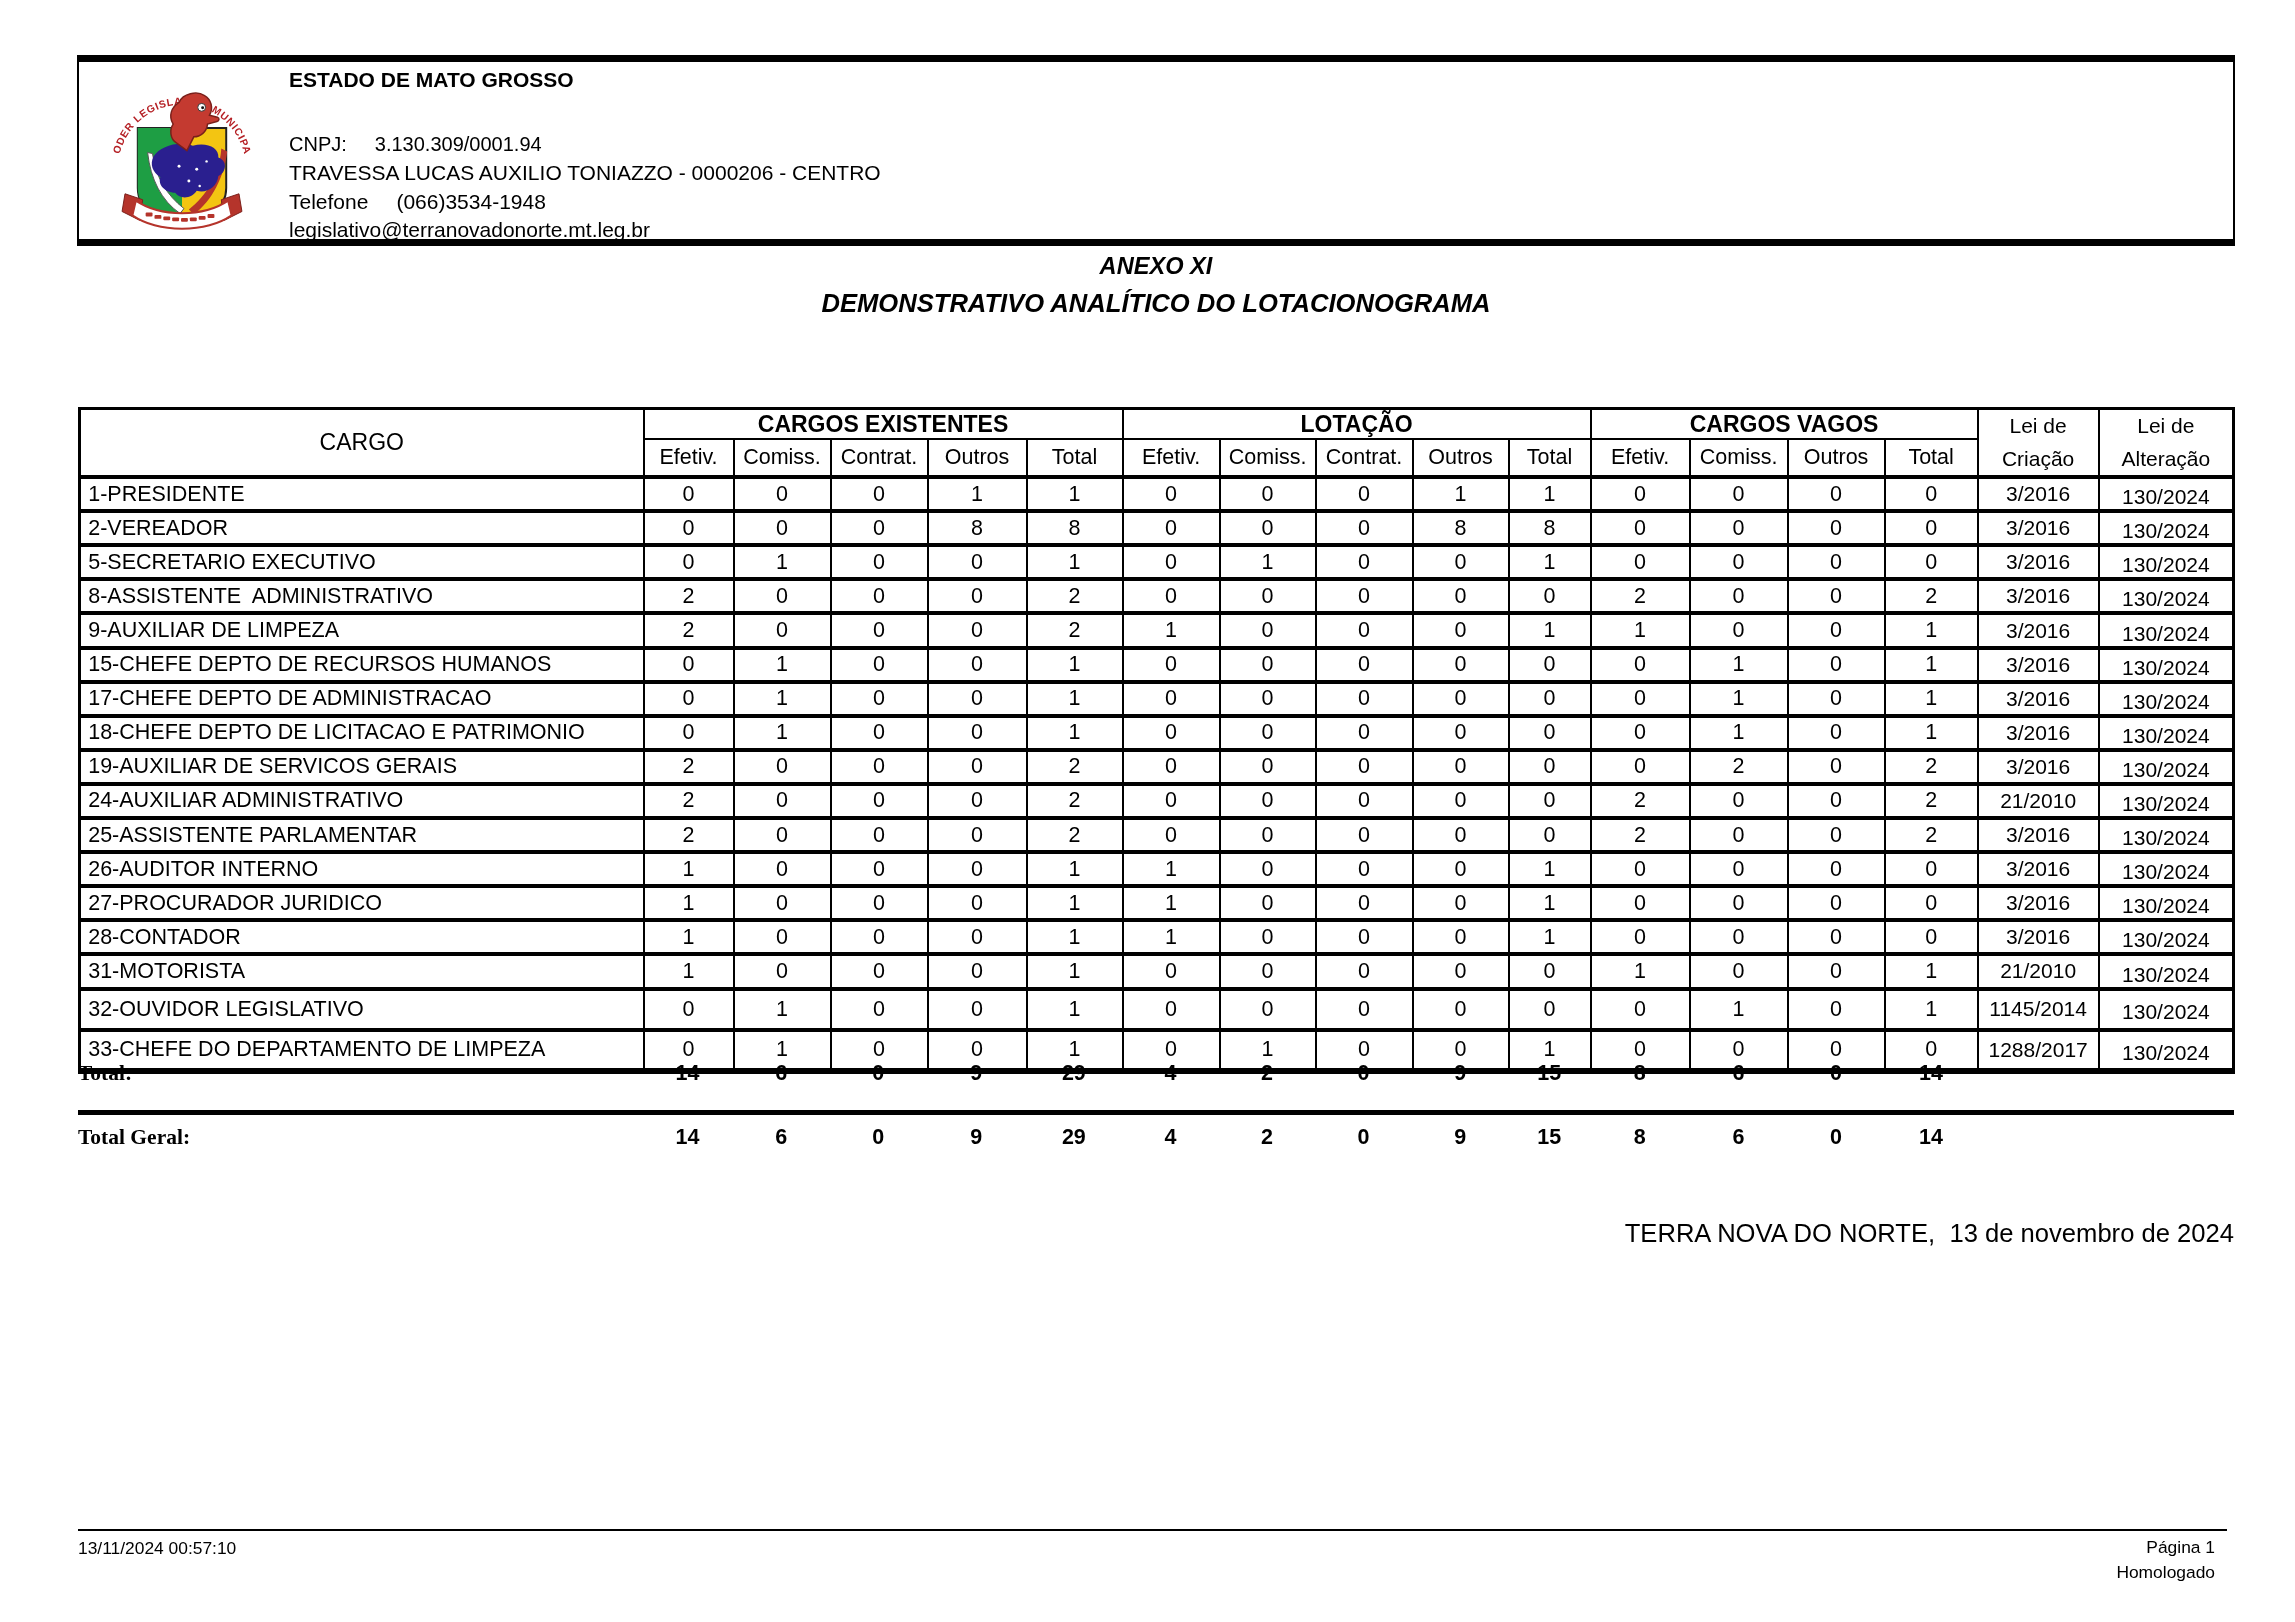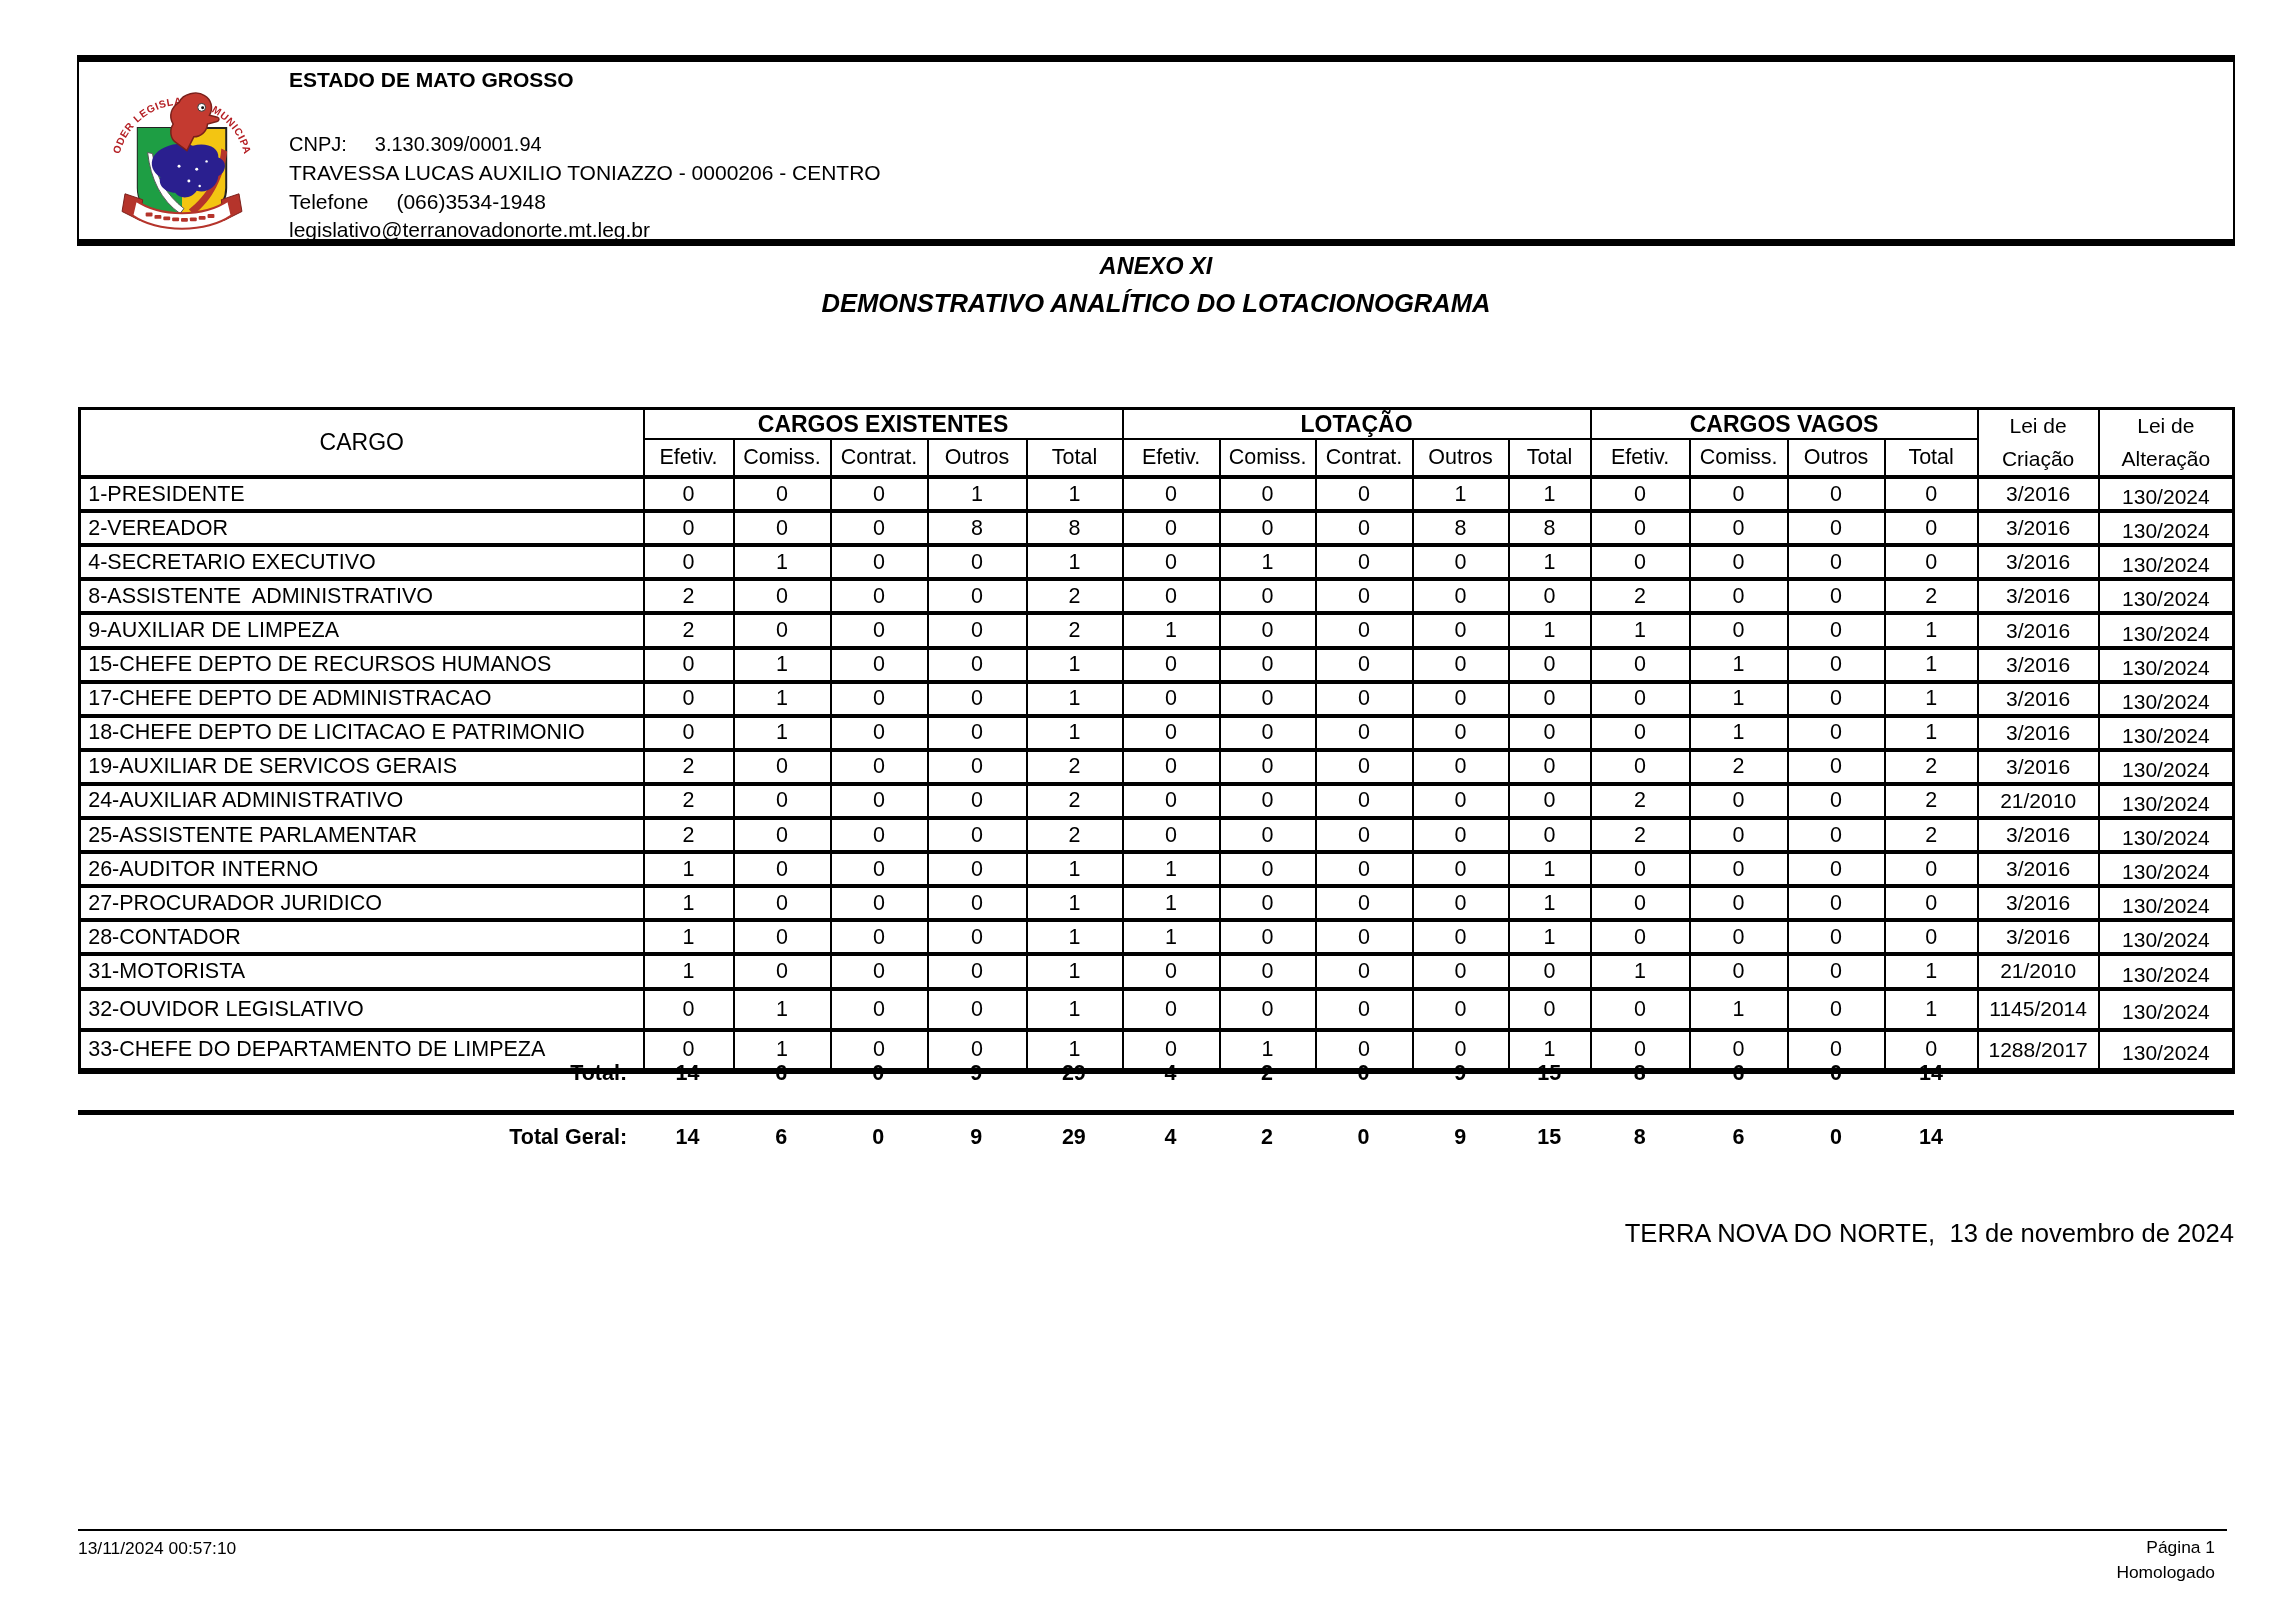--- a/index.html
+++ b/index.html
@@ -42,21 +42,21 @@
   th.leihead { font-weight:normal; font-size:21px; line-height:1.55; }
   #maintable tbody td { height:28px; border-top-width:4.6px; }
   #maintable tbody tr.tall td { height:41px; }
   td.cargo { font-size:21.5px; text-align:left; padding-left:7.2px; white-space:pre; }
   td.num  { font-size:21.5px; text-align:center; }
   td.lei  { font-size:21px; text-align:center; }
   td.lei-alt { padding-top:6.1px; }
   
   .totals { position:absolute; left:78px; width:2156px; }
   .totals td { border:none; font-weight:bold; font-size:21.5px; height:25.6px; }
-  .totals td.tlabel { text-align:right; padding-right:15.4px; white-space:pre; }
+  .totals td.tlabel { text-align:left; padding-right:15.4px; white-space:pre;font-family:Liberation Serif, serif; }
   .totals td.tnum { text-align:center; }
   #totalRow { top:1061px; }
   #totalGeralRow { top:1125px; }
   .totdivider { position:absolute; left:78px; top:1110px; width:2156px; height:5.1px; background:#000; }
   
   .signature { position:absolute; right:61px; top:1219px; font-size:25.6px; white-space:pre; }
   .footrule { position:absolute; left:78px; top:1529px; width:2149px; height:2px; background:#000; }
   .foot-ts { position:absolute; left:78px; top:1538px; font-size:17.4px; }
   .foot-right { position:absolute; right:80px; top:1535px; text-align:right; font-size:17.4px; line-height:24.6px; }
 </style>
@@ -202,21 +202,21 @@
           <td class="num">8</td>
           <td class="num">8</td>
           <td class="num">0</td>
           <td class="num">0</td>
           <td class="num">0</td>
           <td class="num">0</td>
           <td class="lei">3/2016</td>
           <td class="lei lei-alt">130/2024</td>
         </tr>
         <tr>
-          <td class="cargo">4-SECRETARIO EXECUTIVO</td>
+          <td class="cargo">5-SECRETARIO EXECUTIVO</td>
           <td class="num">0</td>
           <td class="num">1</td>
           <td class="num">0</td>
           <td class="num">0</td>
           <td class="num">1</td>
           <td class="num">0</td>
           <td class="num">1</td>
           <td class="num">0</td>
           <td class="num">0</td>
           <td class="num">1</td>

